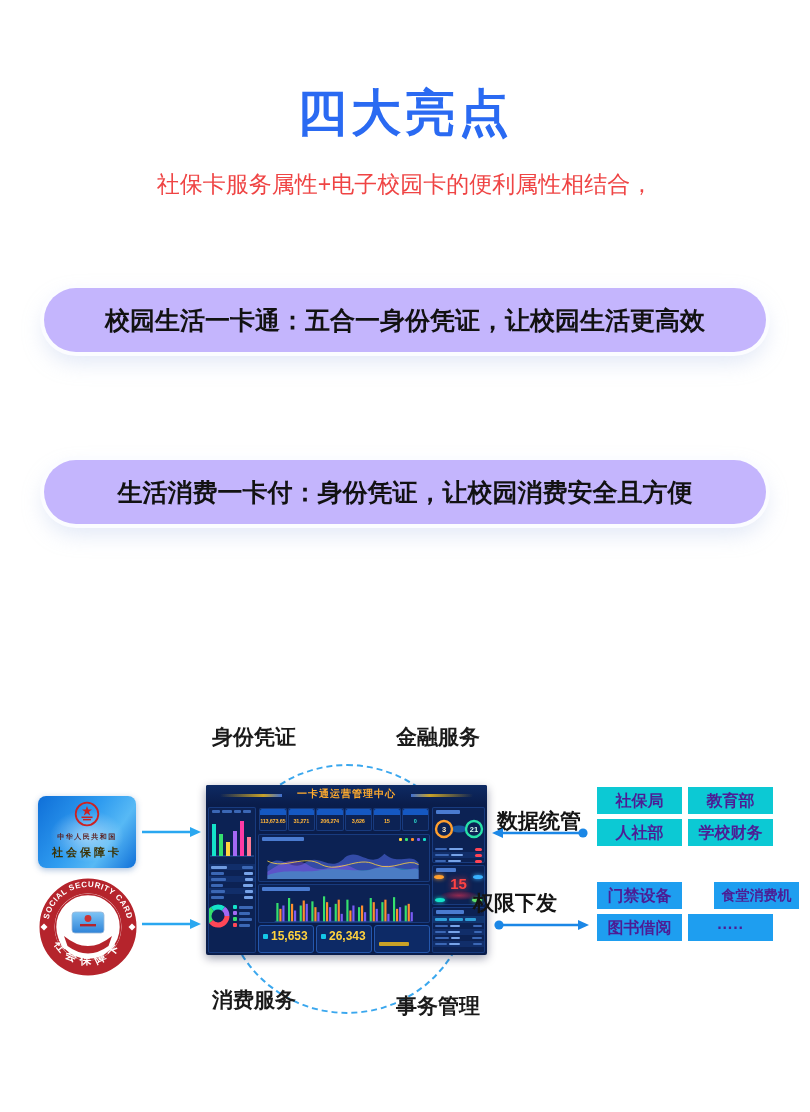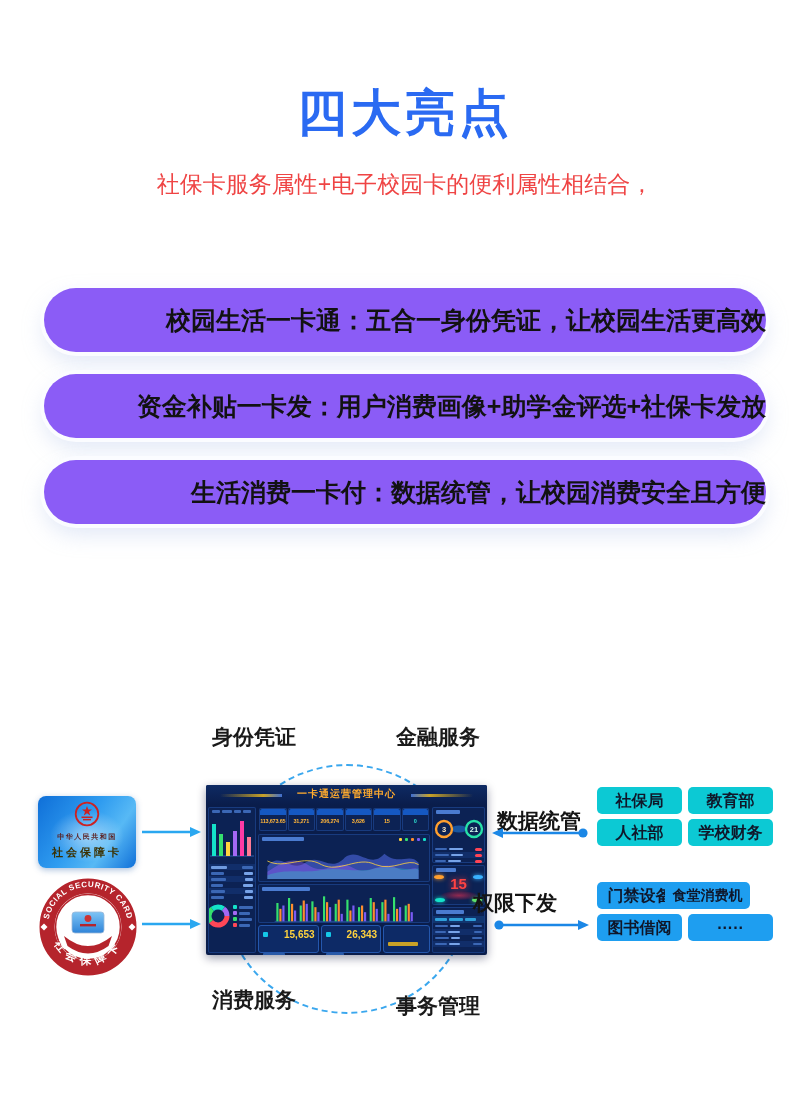--- a/index.html
+++ b/index.html
@@ -7,22 +7,22 @@
   body { font-family:"Liberation Sans","DejaVu Sans",sans-serif; }
   .page { position:relative; width:810px; height:1112px; background:#ffffff; overflow:hidden; margin:4px auto; }
 
   
   .page-title { position:absolute; top:76px; left:0; width:100%; text-align:center;
     font-size:50px; font-weight:800; color:#2a6af2; letter-spacing:4px; }
   .subtitle { position:absolute; top:162px; left:0; width:100%; text-align:center;
     font-size:23px; line-height:37px; color:#ef4444; font-weight:500; }
 
   .pill { position:absolute; left:44px; width:722px; height:64px; border-radius:32px;
-    background:#8b5cf6; box-shadow:0 0 0 4px #fbfcff, 0 10px 22px rgba(165,185,230,.35);
-    text-align:right; line-height:64px; font-size:25px; font-weight:700; color:#121212;
+    background:#c4b5fd; box-shadow:0 0 0 4px #fbfcff, 0 10px 22px rgba(165,185,230,.35);
+    text-align:center; line-height:64px; font-size:25px; font-weight:700; color:#121212;
     white-space:nowrap; }
   .pill1 { top:284px; } .pill2 { top:370px; } .pill3 { top:456px; } .pill4 { top:542px; }
 
   
   .dash-circle { position:absolute; left:222px; top:760px; width:250px; height:250px;
     border:2px dashed #3aa7ee; border-radius:50%; z-index:1; }
   .quad-label { position:absolute; z-index:3; font-size:21px; font-weight:700; color:#1a1a1a; white-space:nowrap; }
   .ql-tl { left:212px; top:719px; } .ql-tr { left:396px; top:719px; }
   .ql-bl { left:212px; top:982px; } .ql-br { left:396px; top:988px; }
 
@@ -40,21 +40,21 @@
   .seal { position:absolute; left:37px; top:872px; width:102px; height:102px; z-index:2; }
 
   
   .arrow { position:absolute; z-index:3; }
   .a1 { left:142px; top:822px; } .a2 { left:142px; top:914px; }
   .a3 { left:492px; top:822px; } .a4 { left:492px; top:914px; }
 
   .conn-label { position:absolute; z-index:3; font-size:21px; font-weight:700; color:#141414; white-space:nowrap; }
   .cl-data { left:497px; top:803px; } .cl-perm { left:473px; top:885px; }
 
-  .chip { position:absolute; z-index:3; width:85px; height:27px; border-radius:5px; color:#0f172a;
+  .chip { position:absolute; z-index:3; width:85px; height:27px; border-radius:0; color:#4c1d95;
     font-size:16px; font-weight:700; text-align:center; line-height:27px; white-space:nowrap; }
   .chip.cyan { background:#0cc9d4; }
   .chip.blue { background:#1e9ef0; }
   .chip.small { font-size:14px; }
 
   
   .dashboard { position:absolute; left:206px; top:781px; width:281px; height:170px; z-index:2;
     background:#0a1d4b; border-radius:2px; box-shadow:0 3px 10px rgba(0,10,50,.4); overflow:hidden; }
   .db-header { position:absolute; top:0; left:0; width:100%; height:20px;
     background:linear-gradient(180deg,#0e2a63,#0a1d4b); text-align:center; }
@@ -81,21 +81,21 @@
   .mc-stats { left:52px; top:22px; width:172px; height:25px; display:flex; gap:1px; padding:1px; background:transparent; border:none; }
   .db-stat { flex:1; background:#0c2254; border:1px solid rgba(40,90,180,.45); border-radius:2px; text-align:center; overflow:hidden; }
   .db-stat .hd { height:6px; background:#1558c2; border-radius:2px 2px 0 0; }
   .db-stat b { display:block; font-size:5.5px; font-weight:700; color:#ffb53a; margin-top:3px; white-space:nowrap; letter-spacing:-.2px; }
   .db-stat:last-child b { color:#2ee0d0; }
   .mc-area { left:52px; top:49px; width:172px; height:48px; }
   .mc-gbar { left:52px; top:99px; width:172px; height:39px; }
   .panel-cap { display:flex; align-items:center; gap:2px; padding:2px 3px; }
   .mc-boxes { left:52px; top:140px; width:172px; height:28px; background:transparent; border:none; display:flex; gap:2px; }
   .mbox { flex:1; background:#0d2a66; border:1px solid #2457ad; border-radius:3px; padding:3px 3px 0 4px; }
-  .mbox .val { display:flex; align-items:center; gap:16px; font-size:10px; font-weight:700; color:#ffd23e; white-space:nowrap; }
+  .mbox .val { display:flex; align-items:center; gap:3px; font-size:12px; font-weight:700; color:#ffd23e; white-space:nowrap; }
   .mbox .val .ic { width:5px; height:5px; background:#14c8e8; border-radius:1px; }
   .mbox .sub { margin-top:2px; }
 
   
   .rc1 { left:226px; top:22px; width:53px; height:56px; }
   .rc2 { left:226px; top:80px; width:53px; height:40px; }
   .rc3 { left:226px; top:122px; width:53px; height:46px; }
   .rc-rows .tr:nth-child(even) { background:rgba(30,70,150,.35); }
   .redpill { width:7px; height:3px; background:#ff4455; border-radius:1.5px; margin-left:auto; }
   .alert-zone { position:relative; height:28px; }
@@ -115,22 +115,21 @@
 <body>
 
 <div class="page">
 
   <div class="page-title">四大亮点</div>
   <div class="subtitle">
     <div>社保卡服务属性+电子校园卡的便利属性相结合，</div>
   </div>
 
   <div class="pill pill1">校园生活一卡通：五合一身份凭证，让校园生活更高效</div>
-  <div class="pill pill2">资金补贴一卡发：用户消费画像+助学金评选+社保卡发放</div>
-  <div class="pill pill3">生活消费一卡付：数据统管，让校园消费安全且方便</div>
+  <div class="pill pill3">生活消费一卡付：身份凭证，让校园消费安全且方便</div>
 
   <div class="dash-circle"></div>
 
   <div class="quad-label ql-tl">身份凭证</div>
   <div class="quad-label ql-tr">金融服务</div>
   <div class="quad-label ql-bl">消费服务</div>
   <div class="quad-label ql-br">事务管理</div>
 
   <div class="ss-card">
     <svg class="emblem" width="26" height="26" viewBox="0 0 26 26">
@@ -190,21 +189,21 @@
     <line x1="8" y1="7" x2="87" y2="7" stroke="#1b87e6" stroke-width="2.4"></line>
     <polygon points="86,2 97,7 86,12" fill="#1b87e6"></polygon>
   </svg>
 
   <div class="chip cyan" style="left:597px; top:783px;">社保局</div>
   <div class="chip cyan" style="left:688px; top:783px;">教育部</div>
   <div class="chip cyan" style="left:597px; top:815px;">人社部</div>
   <div class="chip cyan" style="left:688px; top:815px;">学校财务</div>
 
   <div class="chip blue" style="left:597px; top:878px;">门禁设备</div>
-  <div class="chip blue small" style="left:665px; top:878px;text-align:center;">食堂消费机</div>
+  <div class="chip blue small" style="left:714px; top:878px;text-align:center;">食堂消费机</div>
   <div class="chip blue" style="left:597px; top:910px;text-align:center;">图书借阅</div>
   <div class="chip blue" style="left:688px; top:910px;">·····</div>
 
   <div class="dashboard">
     <div class="db-header">
       <div class="db-wing l"></div>
       <div class="db-title">一卡通运营管理中心</div>
       <div class="db-wing r"></div>
     </div>
 

